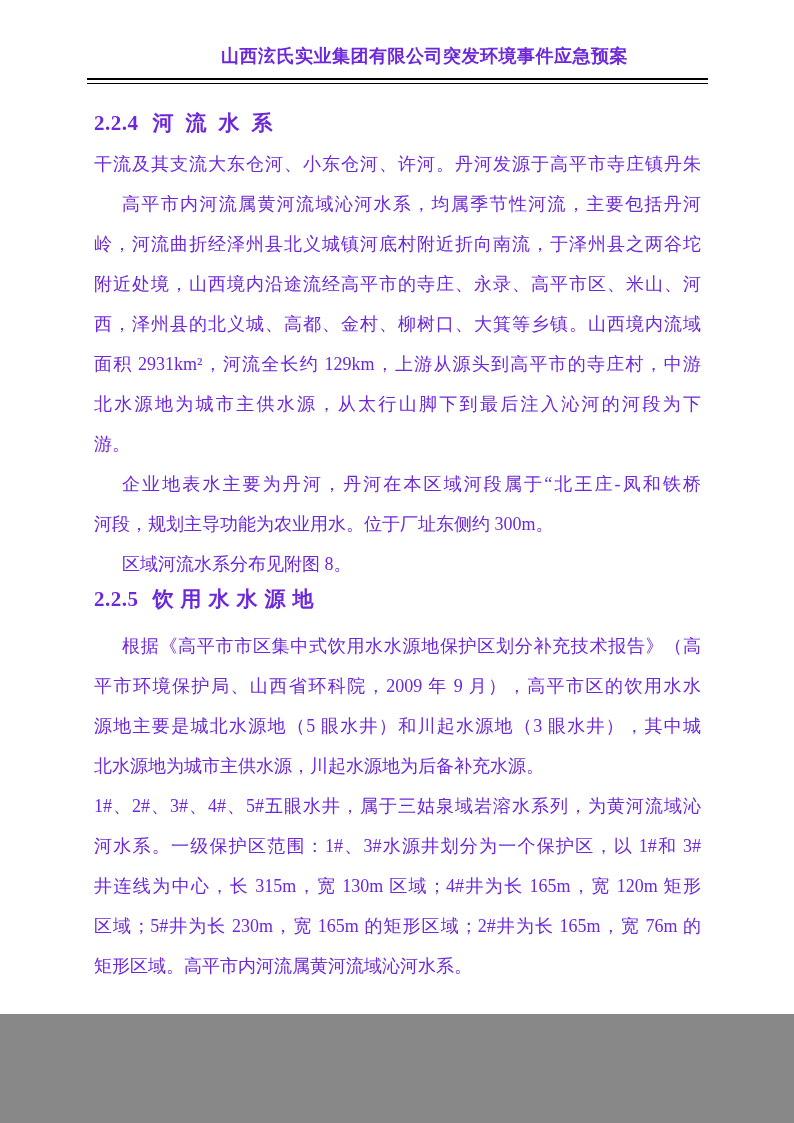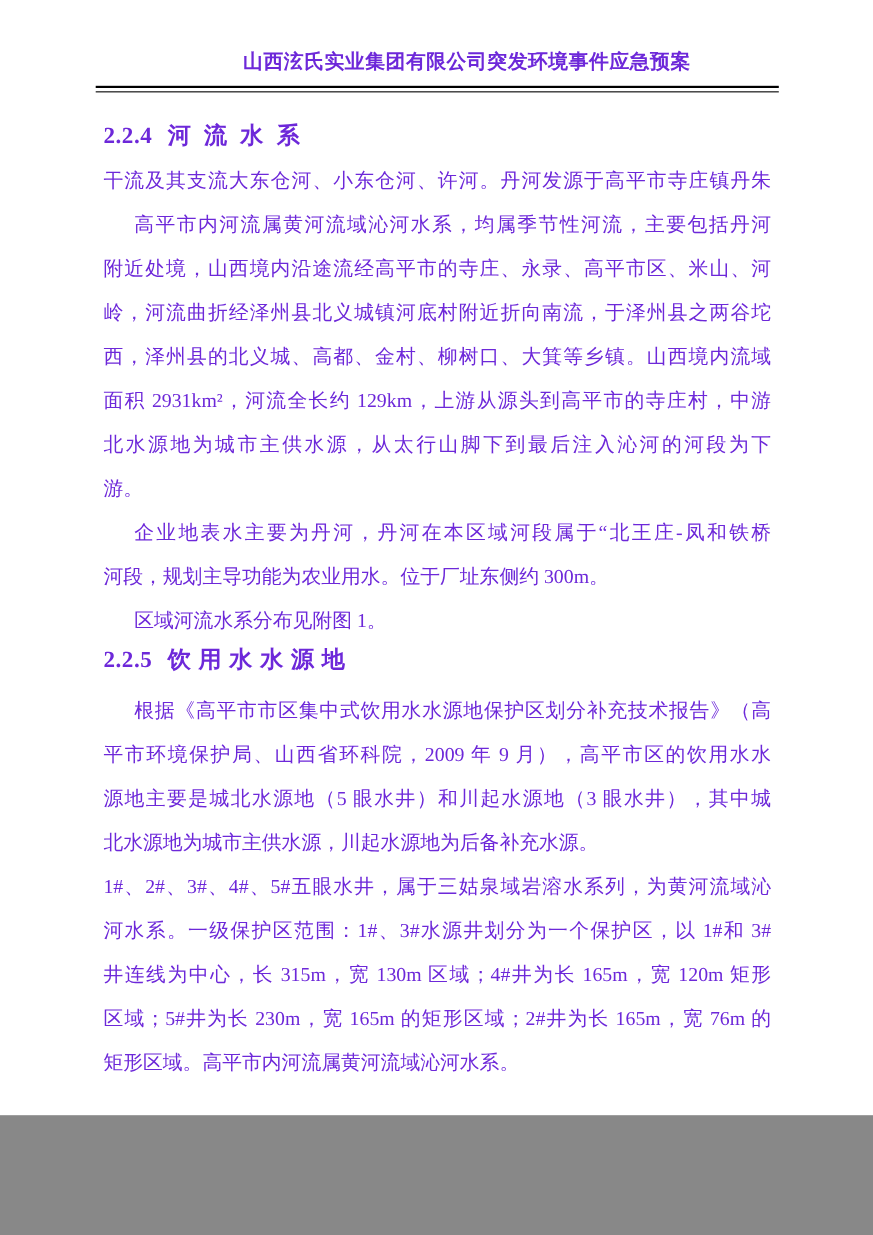--- a/index.html
+++ b/index.html
@@ -67,33 +67,33 @@
 
 <div class="page">
   <div class="header-title">山西泫氏实业集团有限公司突发环境事件应急预案</div>
   <div class="header-rule"></div>
 
   <main>
       <div class="sec-heading first wide"><span class="heading-number">2.2.4</span><span class="heading-title">河流水系</span></div>
       <div class="para">
         <div class="bline">干流及其支流大东仓河、小东仓河、许河。丹河发源于高平市寺庄镇丹朱</div>
         <div class="bline indent">高平市内河流属黄河流域沁河水系，均属季节性河流，主要包括丹河</div>
+        <div class="bline">岭，河流曲折经泽州县北义城镇河底村附近折向南流，于泽州县之两谷坨</div>
         <div class="bline">附近处境，山西境内沿途流经高平市的寺庄、永录、高平市区、米山、河</div>
-        <div class="bline">岭，河流曲折经泽州县北义城镇河底村附近折向南流，于泽州县之两谷坨</div>
         <div class="bline">西，泽州县的北义城、高都、金村、柳树口、大箕等乡镇。山西境内流域</div>
         <div class="bline">面积 2931km²，河流全长约 129km，上游从源头到高平市的寺庄村，中游</div>
         <div class="bline">北水源地为城市主供水源，从太行山脚下到最后注入沁河的河段为下</div>
         <div class="bline last">游。</div>
       </div>
       <div class="para">
         <div class="bline indent">企业地表水主要为丹河，丹河在本区域河段属于“北王庄-凤和铁桥</div>
         <div class="bline last">河段，规划主导功能为农业用水。位于厂址东侧约 300m。</div>
       </div>
       <div class="para">
-        <div class="bline indent last">区域河流水系分布见附图 1。</div>
+        <div class="bline indent last">区域河流水系分布见附图 8。</div>
       </div>
       <div class="sec-heading later"><span class="heading-number">2.2.5</span><span class="heading-title">饮用水水源地</span></div>
       <div class="para">
         <div class="bline indent">根据《高平市市区集中式饮用水水源地保护区划分补充技术报告》（高</div>
         <div class="bline">平市环境保护局、山西省环科院，2009 年 9 月），高平市区的饮用水水</div>
         <div class="bline">源地主要是城北水源地（5 眼水井）和川起水源地（3 眼水井），其中城</div>
         <div class="bline last">北水源地为城市主供水源，川起水源地为后备补充水源。</div>
       </div>
       <div class="para">
         <div class="bline">1#、2#、3#、4#、5#五眼水井，属于三姑泉域岩溶水系列，为黄河流域沁</div>

